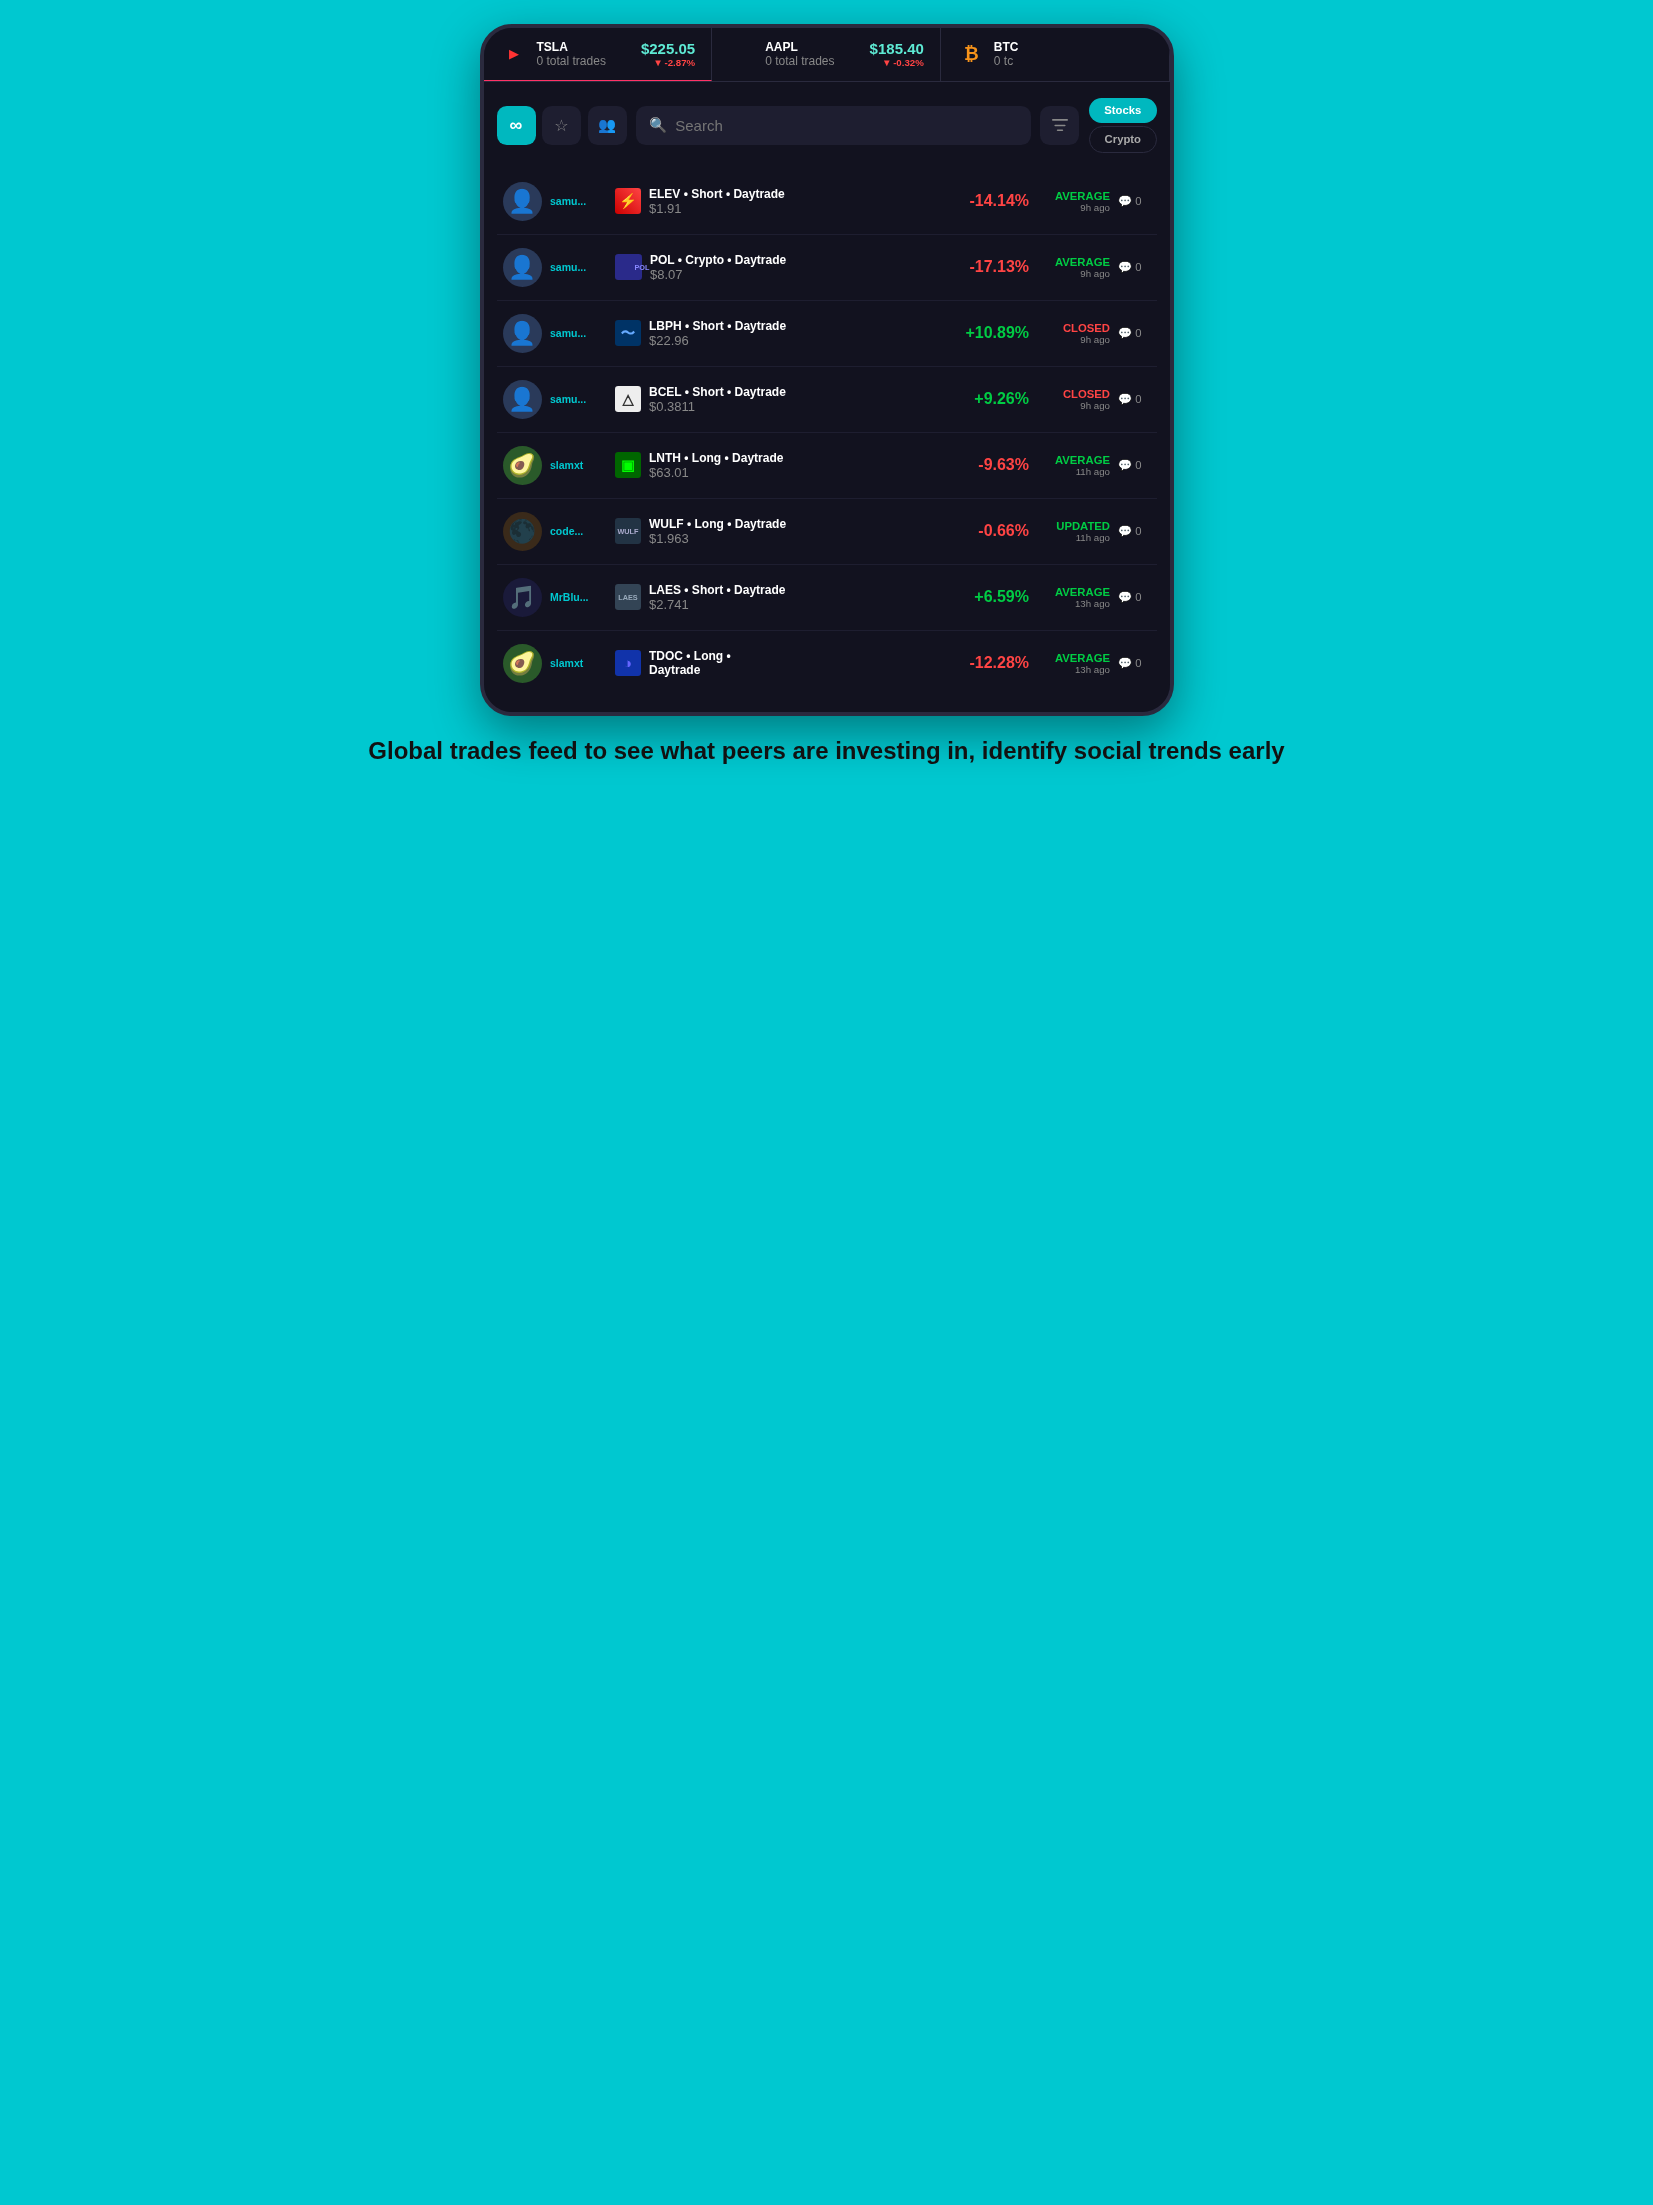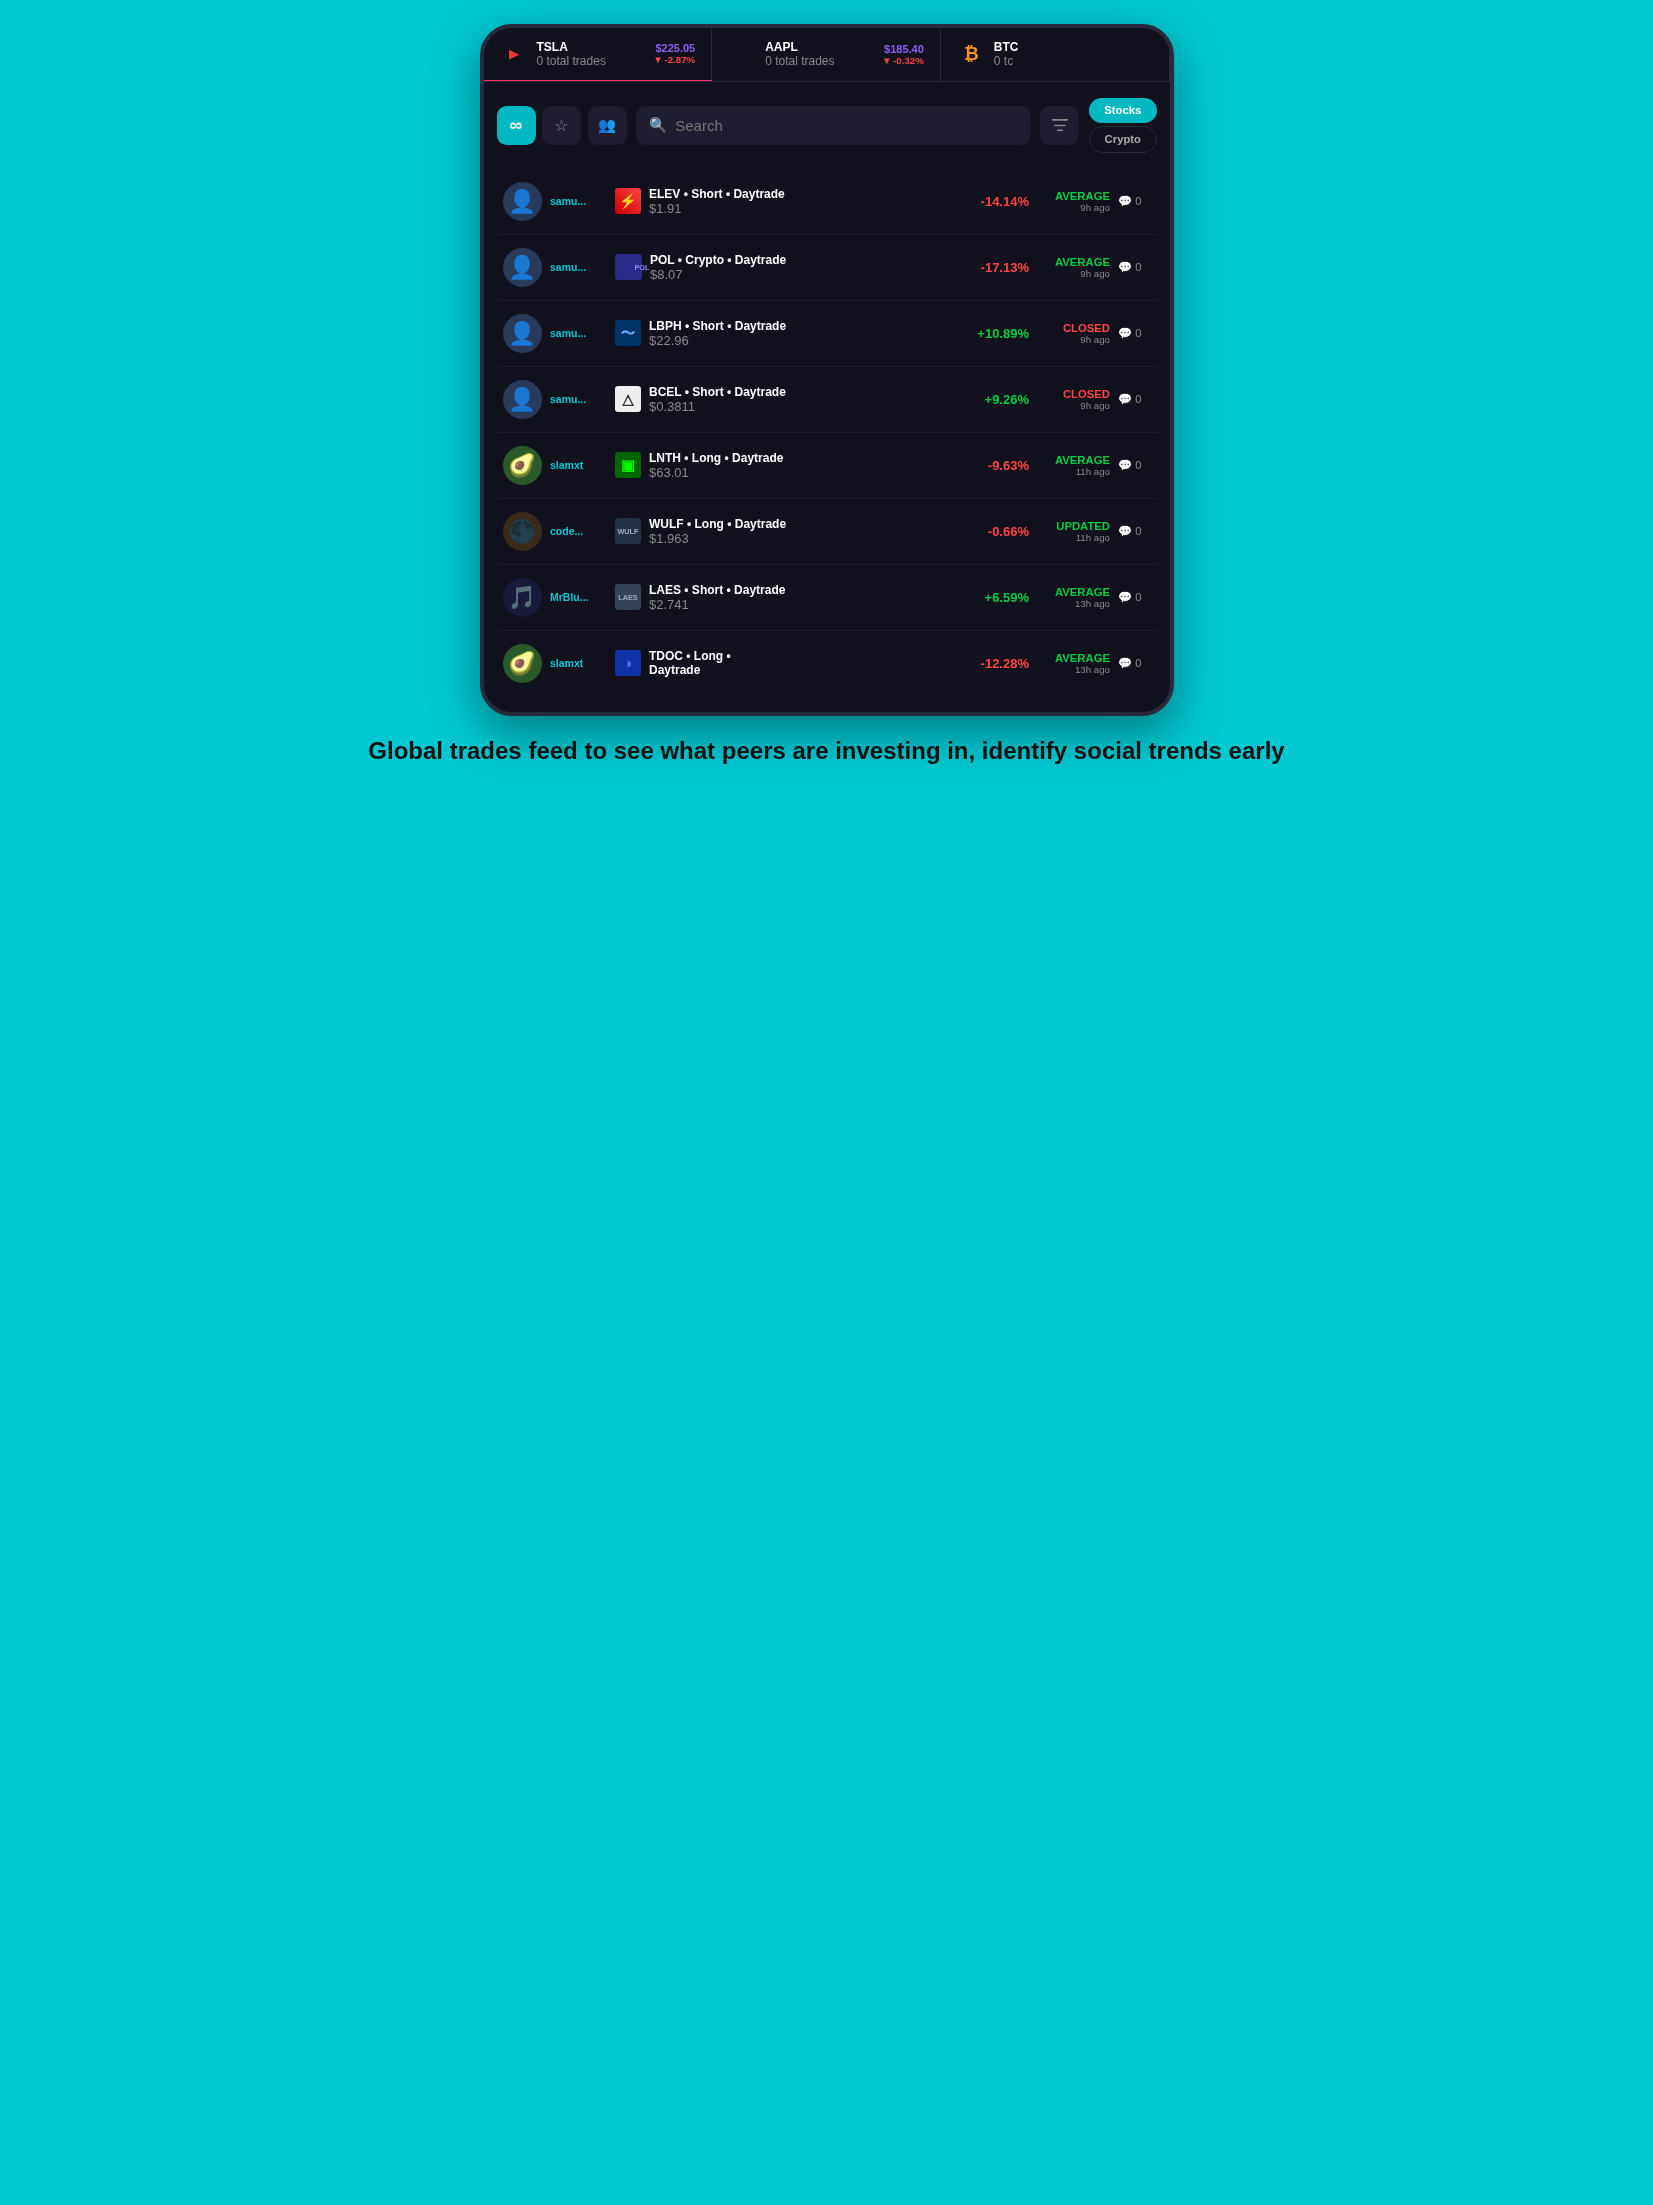--- a/index.html
+++ b/index.html
@@ -58,23 +58,23 @@
       color: #fff;
     }
     .ticker-trades {
       font-size: 12px;
       color: #888;
     }
     .ticker-price-block {
       text-align: right;
     }
     .ticker-price {
-      font-size: 11px;
+      font-size: 15px;
       font-weight: 700;
-      color: #8b5cf6;
+      color: #5eead4;
     }
     .ticker-change {
       font-size: 9.7px;
       font-weight: 600;
     }
     .ticker-change.negative { color: #ff4444; }
     .ticker-change .down-arrow { margin-right: 1.6px; }
     
     .main-content {
       background: #12121f;
@@ -219,21 +219,21 @@
     .trade-title {
       font-size: 12px;
       font-weight: 600;
       color: #fff;
     }
     .trade-price {
       font-size: 13px;
       color: #888;
     }
     .trade-change {
-      font-size: 13px;
+      font-size: 16px;
       font-weight: 700;
       min-width: 65px;
       text-align: right;
     }
     .trade-change.negative { color: #ff4444; }
     .trade-change.positive { color: #00cc44; }
     .trade-status {
       min-width: 73px;
       text-align: right;
     }

